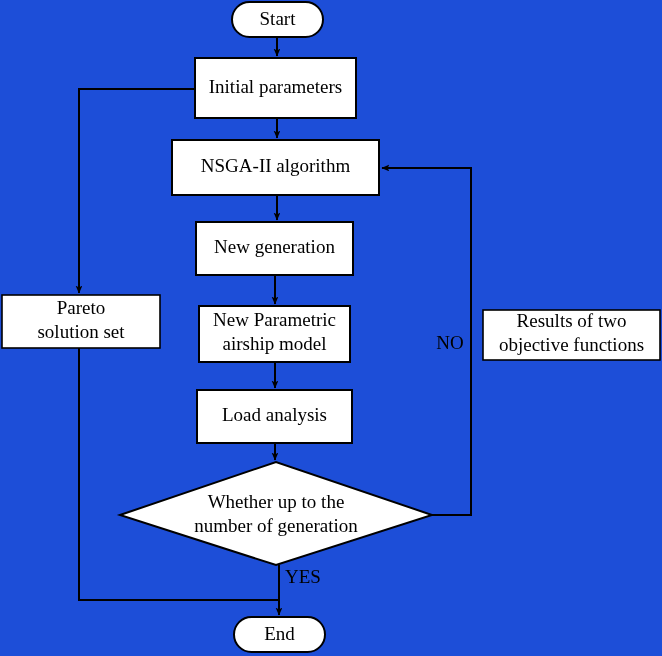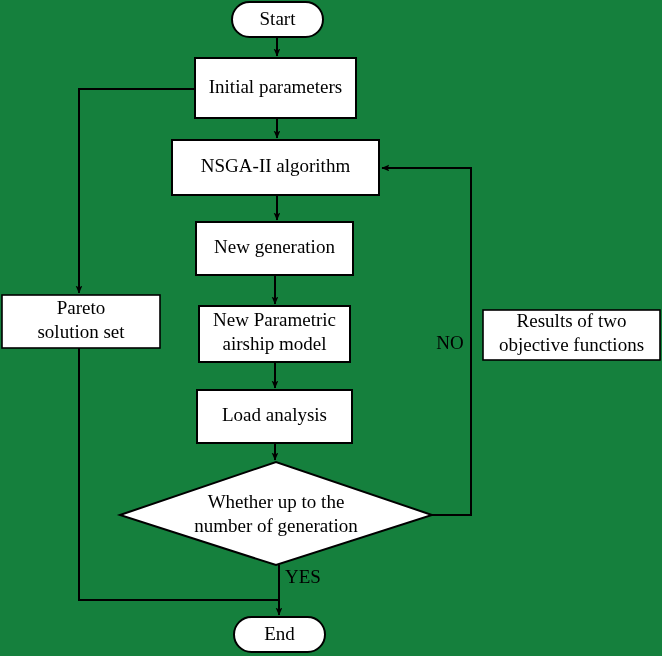--- a/index.html
+++ b/index.html
@@ -8,21 +8,21 @@
     padding: 0;
     background: #ffffff;
   }
   body {
     font-family: "Liberation Serif", "DejaVu Serif", serif;
   }
   #diagram-root {
     position: relative;
     width: 662px;
     height: 656px;
-    background: #15803d;
+    background: #1d4ed8;
     overflow: hidden;
   }
   svg#flow-svg {
     position: absolute;
     top: 0;
     left: 0;
     width: 662px;
     height: 656px;
     display: block;
   }

